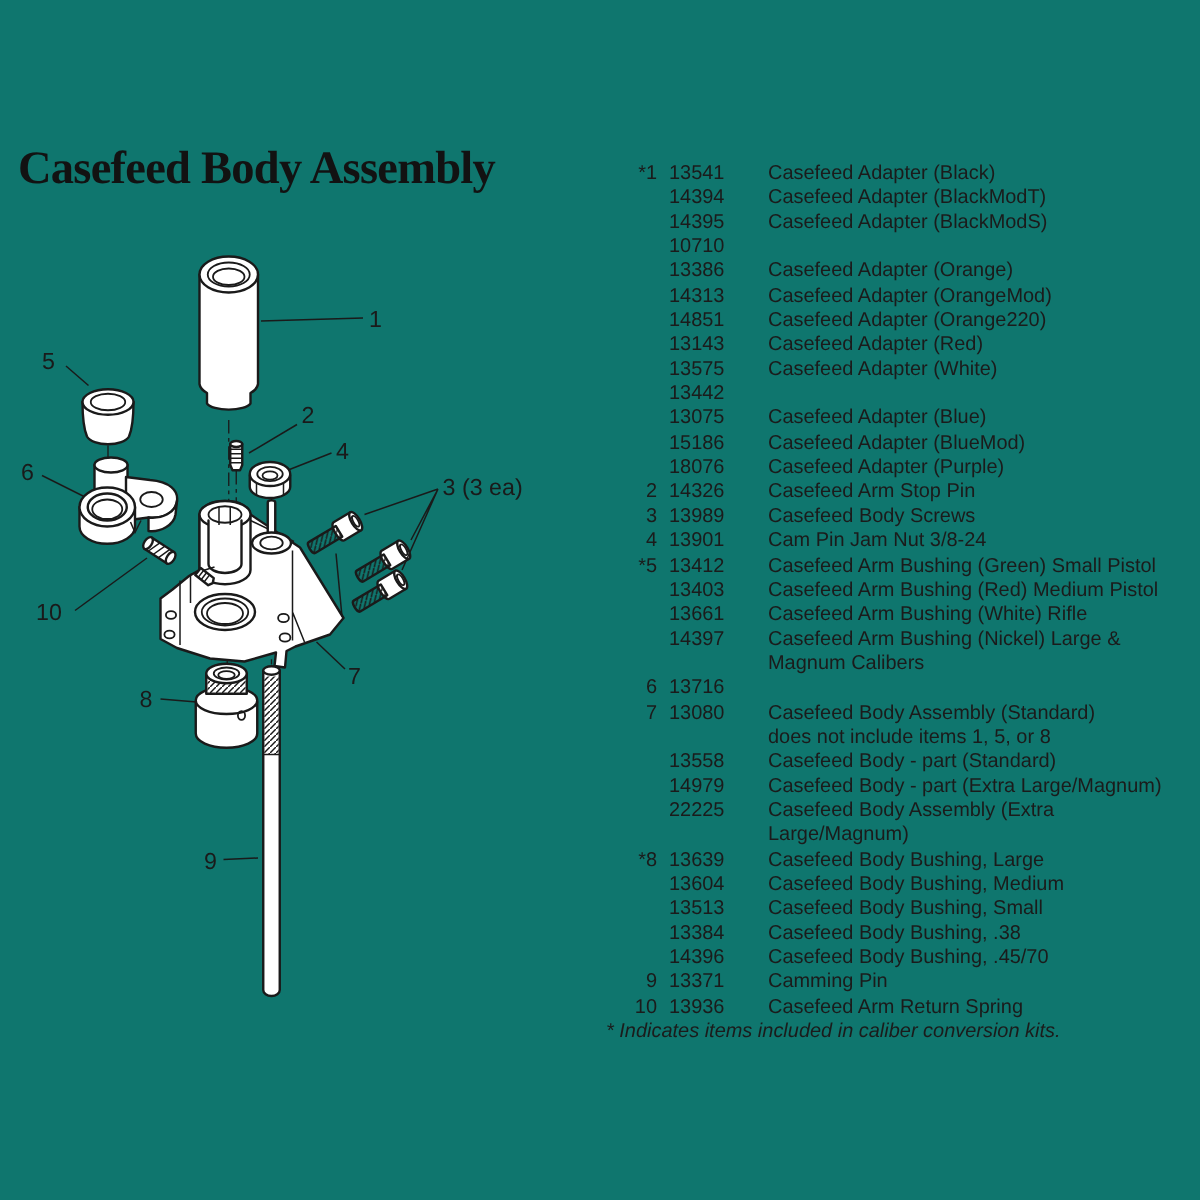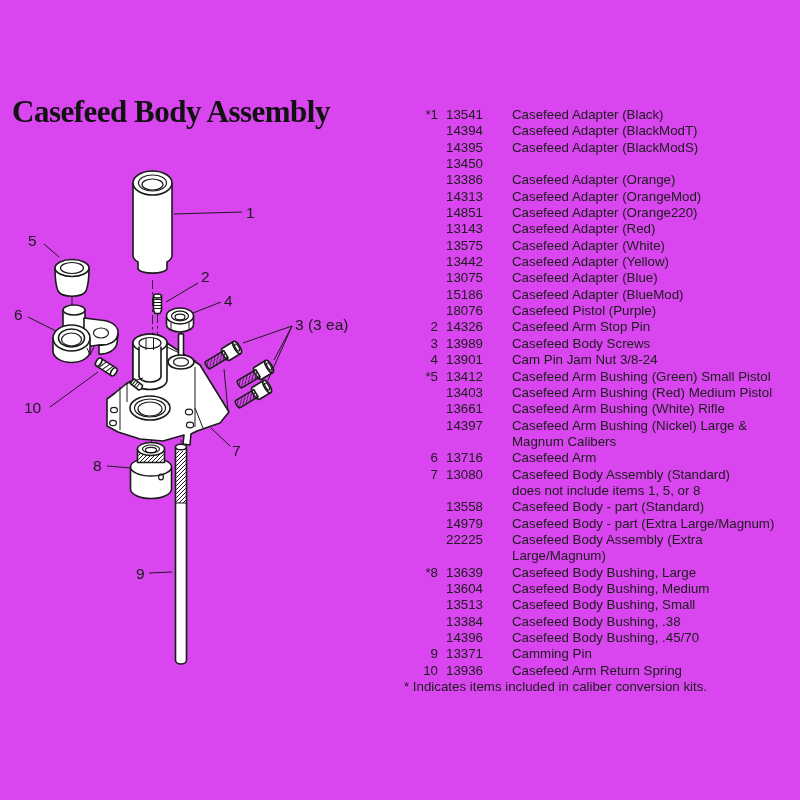--- a/index.html
+++ b/index.html
@@ -1,29 +1,29 @@
 <!DOCTYPE html>
 <html><head>
 <meta charset="utf-8">
 <style>
   html,body{margin:0;padding:0;background:#fff;}
-  .page{position:relative;width:800px;height:800px;background:#d946ef;overflow:hidden;
+  .page{position:relative;width:800px;height:800px;background:#0f766e;overflow:hidden;
         font-family:"Liberation Sans",sans-serif;color:#1b1b1b;}
   .title{position:absolute;left:12px;top:94px;margin:0;
          font-family:"Liberation Serif","DejaVu Serif",serif;
          font-size:31px;font-weight:bold;letter-spacing:-0.5px;color:#121212;white-space:nowrap;}
   .diagram-svg{position:absolute;left:0;top:150px;}
 
   .parts{position:absolute;left:404px;top:107px;width:394px;
          font-size:13.3px;line-height:16.35px;color:#1b1b1b;}
   .prow{display:flex;}
   .c-item{width:34px;text-align:right;flex:none;}
   .c-part{width:66px;margin-left:8px;flex:none;}
   .c-desc{flex:1;}
-  .footnote{}
+  .footnote{font-style:italic;}
 
   
   .ln{fill:#fff;stroke:#1a1a1a;stroke-width:1.6;stroke-linejoin:round;stroke-linecap:round;}
   .ln2{stroke:#1a1a1a;stroke-width:1.2;stroke-linejoin:round;}
   .nf{fill:none;}
   .ld{fill:none;stroke:#1a1a1a;stroke-width:1;}
   .cl{fill:none;stroke:#1a1a1a;stroke-width:0.9;stroke-dasharray:9 3 2.5 3;}
   .lbl{font-family:"Liberation Sans",sans-serif;font-size:15.5px;fill:#1a1a1a;}
 </style>
 </head>
@@ -204,21 +204,21 @@
     <span class="c-part">14394</span>
     <span class="c-desc">Casefeed Adapter (BlackModT)</span>
   </div>
         <div class="prow">
     <span class="c-item"></span>
     <span class="c-part">14395</span>
     <span class="c-desc">Casefeed Adapter (BlackModS)</span>
   </div>
         <div class="prow">
     <span class="c-item"></span>
-    <span class="c-part">13450</span>
+    <span class="c-part">10710</span>
   </div>
         <div class="prow">
     <span class="c-item"></span>
     <span class="c-part">13386</span>
     <span class="c-desc">Casefeed Adapter (Orange)</span>
   </div>
         <div class="prow">
     <span class="c-item"></span>
     <span class="c-part">14313</span>
     <span class="c-desc">Casefeed Adapter (OrangeMod)</span>
@@ -234,36 +234,35 @@
     <span class="c-desc">Casefeed Adapter (Red)</span>
   </div>
         <div class="prow">
     <span class="c-item"></span>
     <span class="c-part">13575</span>
     <span class="c-desc">Casefeed Adapter (White)</span>
   </div>
         <div class="prow">
     <span class="c-item"></span>
     <span class="c-part">13442</span>
-    <span class="c-desc">Casefeed Adapter (Yellow)</span>
   </div>
         <div class="prow">
     <span class="c-item"></span>
     <span class="c-part">13075</span>
     <span class="c-desc">Casefeed Adapter (Blue)</span>
   </div>
         <div class="prow">
     <span class="c-item"></span>
     <span class="c-part">15186</span>
     <span class="c-desc">Casefeed Adapter (BlueMod)</span>
   </div>
         <div class="prow">
     <span class="c-item"></span>
     <span class="c-part">18076</span>
-    <span class="c-desc">Casefeed Pistol (Purple)</span>
+    <span class="c-desc">Casefeed Adapter (Purple)</span>
   </div>
         <div class="prow">
     <span class="c-item">2</span>
     <span class="c-part">14326</span>
     <span class="c-desc">Casefeed Arm Stop Pin</span>
   </div>
         <div class="prow">
     <span class="c-item">3</span>
     <span class="c-part">13989</span>
     <span class="c-desc">Casefeed Body Screws</span>
@@ -294,21 +293,20 @@
     <span class="c-desc">Casefeed Arm Bushing (Nickel) Large &amp;</span>
   </div>
         <div class="prow">
     <span class="c-item"></span>
     <span class="c-part"></span>
     <span class="c-desc">Magnum Calibers</span>
   </div>
         <div class="prow">
     <span class="c-item">6</span>
     <span class="c-part">13716</span>
-    <span class="c-desc">Casefeed Arm</span>
   </div>
         <div class="prow">
     <span class="c-item">7</span>
     <span class="c-part">13080</span>
     <span class="c-desc">Casefeed Body Assembly (Standard)</span>
   </div>
         <div class="prow">
     <span class="c-item"></span>
     <span class="c-part"></span>
     <span class="c-desc">does not include items 1, 5, or 8</span>

